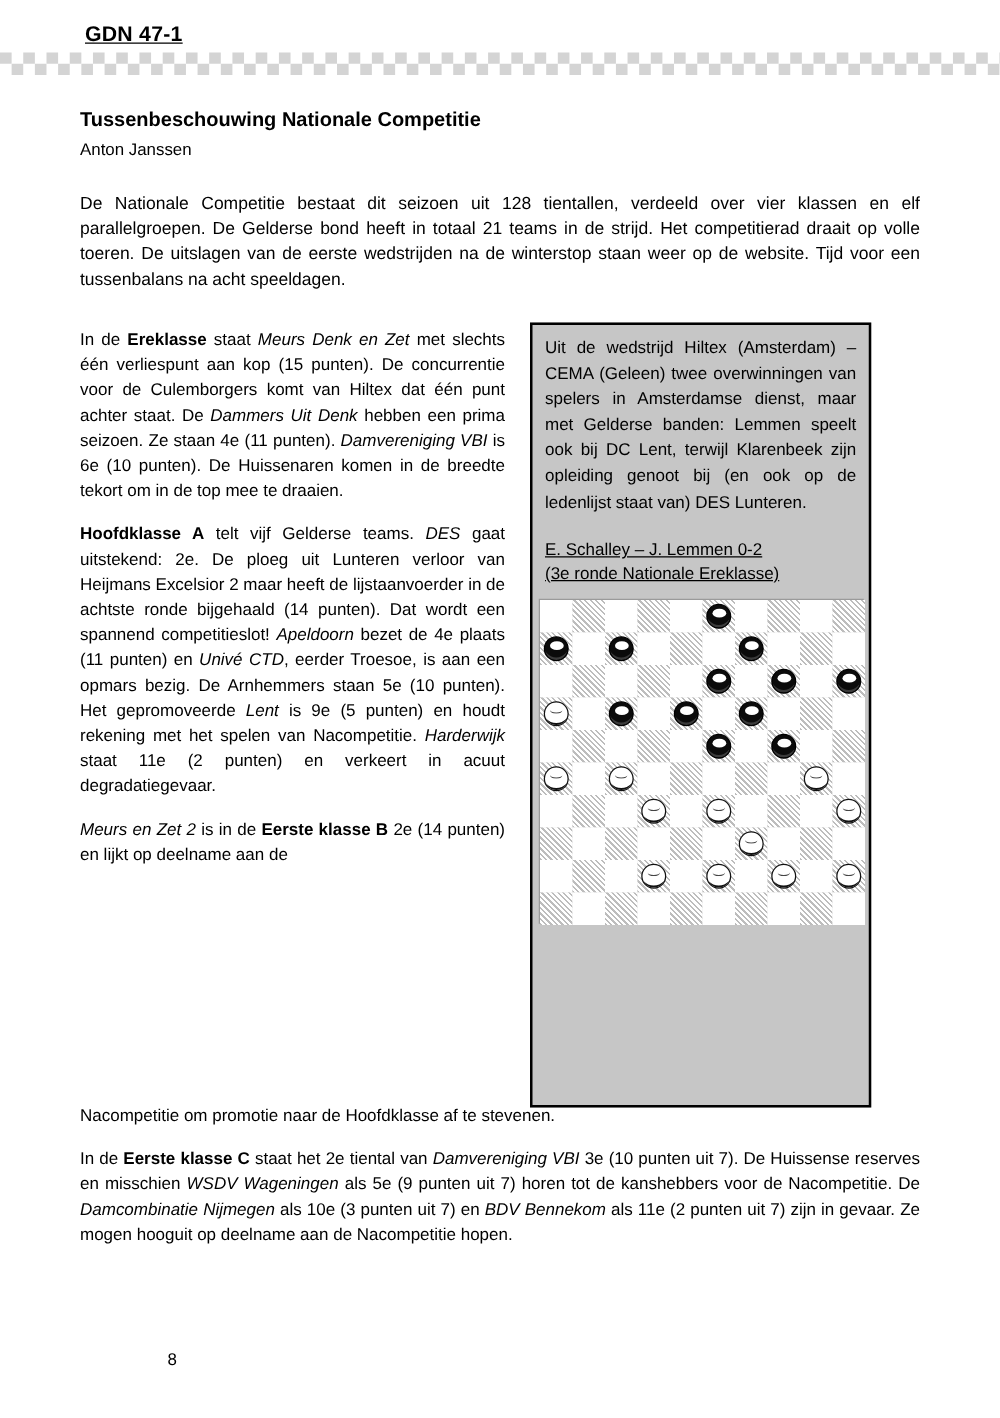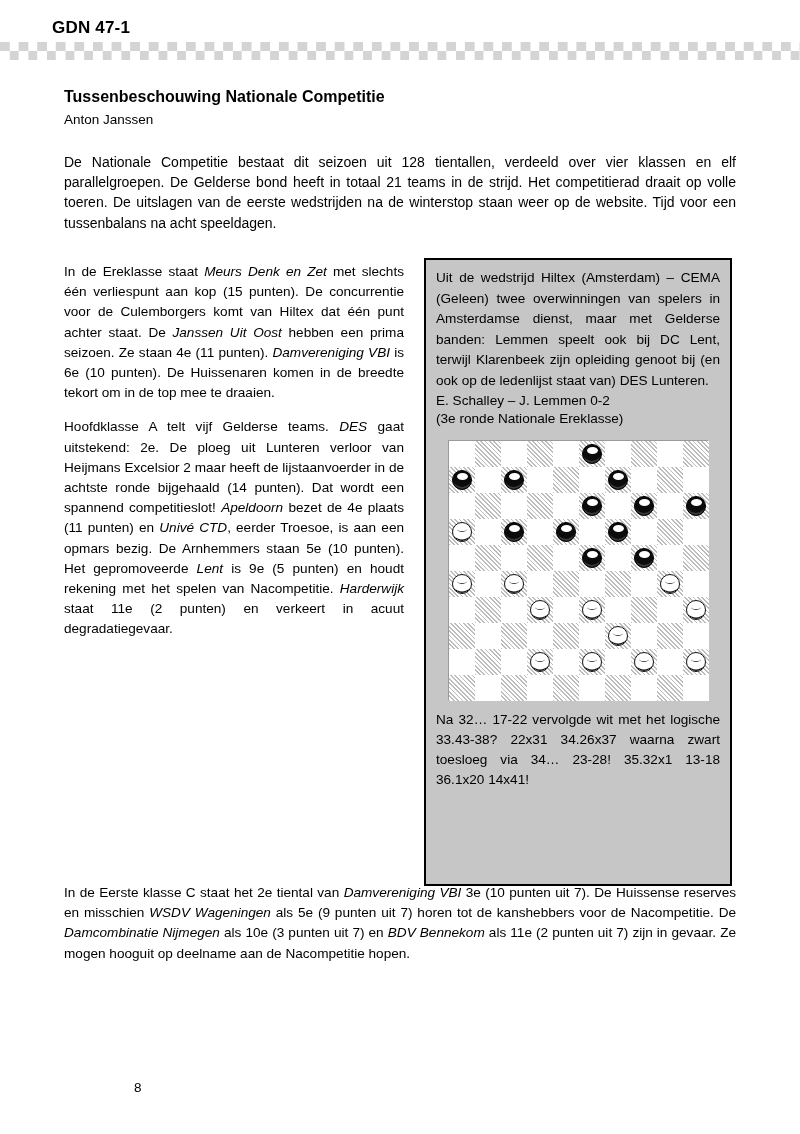--- a/index.html
+++ b/index.html
@@ -7,22 +7,22 @@
     margin: 0; padding: 0;
     width: 800px; height: 1134px;
     background: #ffffff;
     font-family: "Liberation Sans", sans-serif;
     color: #000;
   }
   .page { position: relative; width: 800px; height: 1134px; overflow: hidden; }
 
   
   .hdr-title {
-    position: absolute; left: 52px; top: 18px;
-    font-size: 17px; font-weight: bold; letter-spacing: .2px;
+    position: absolute; left: 68px; top: 18px;
+    font-size: 17px; font-weight: bold; letter-spacing: .2px; text-decoration: underline;
   }
   .checkstrip {
     position: absolute; left: 0; top: 42px; width: 800px; height: 18px;
     background-color: #ffffff;
     background-image:
       linear-gradient(90deg, #d4d4d4 50%, transparent 50%),
       linear-gradient(90deg, transparent 50%, #d4d4d4 50%);
     background-size: 18.6px 9px, 18.6px 9px;
     background-position: 0 0, 0 9px;
     background-repeat: repeat-x, repeat-x;
@@ -50,37 +50,37 @@
   .colL p { margin: 0 0 14px 0; }
   .colL p:last-child { margin-bottom: 0; }
 
   .tail {
     position: absolute; left: 64px; top: 883px; width: 672px;
     font-size: 13.6px; line-height: 20.2px; text-align: justify;
   }
   .tail p { margin: 0 0 14px 0; }
   .tail p:last-child { margin-bottom: 0; }
 
-  b, strong { font-weight: normal; }
+  b, strong { font-weight: bold; }
   i, em { font-style: italic; }
 
   
   .sidebox {
     position: absolute; left: 424px; top: 258px;
-    width: 308px; height: 628px;
+    width: 273px; height: 628px;
     background: #c6c6c6;
     border: 2px solid #000;
     padding: 8px 10px 0 10px;
   }
   .sb-intro {
     font-size: 13.6px; line-height: 20.6px; text-align: justify;
   }
   .sb-game {
-    margin-top: 0;
-    font-size: 13.6px; line-height: 18.6px;
+    margin-top: 19px;
+    font-size: 13.6px; line-height: 18.6px; text-decoration: underline;
   }
   .sb-caption {
     margin-top: 10px;
     font-size: 13.6px; line-height: 20.2px; text-align: justify;
   }
 
   
   .board-wrap { margin-top: 11px; display: flex; justify-content: center; }
   .board {
     width: 260px; height: 260px;
@@ -134,22 +134,23 @@
 
   <div class="hdr-title">GDN 47-1</div>
   <div class="checkstrip"></div>
 
   <div class="doc-title">Tussenbeschouwing Nationale Competitie</div>
   <div class="byline">Anton Janssen</div>
 
   <div class="intro">De Nationale Competitie bestaat dit seizoen uit 128 tientallen, verdeeld over vier klassen en elf parallelgroepen. De Gelderse bond heeft in totaal 21 teams in de strijd. Het competitierad draait op volle toeren. De uitslagen van de eerste wedstrijden na de winterstop staan weer op de website. Tijd voor een tussenbalans na acht speeldagen.</div>
 
   <div class="colL">
-    <p>In de <b>Ereklasse</b> staat <i>Meurs Denk en Zet</i> met slechts één verliespunt aan kop (15 punten). De concurrentie voor de Culemborgers komt van Hiltex dat één punt achter staat. De <i>Janssen Uit Oost</i> hebben een prima seizoen. Ze staan 4e (11 punten). <i>Damvereniging VBI</i> is 6e (10 punten). De Huissenaren komen in de breedte tekort om in de top mee te draaien.</p>
+    <p>In de <b>Ereklasse</b> staat <i>Meurs Denk en Zet</i> met slechts één verliespunt aan kop (15 punten). De concurrentie voor de Culemborgers komt van Hiltex dat één punt achter staat. De <i>Dammers Uit Denk</i> hebben een prima seizoen. Ze staan 4e (11 punten). <i>Damvereniging VBI</i> is 6e (10 punten). De Huissenaren komen in de breedte tekort om in de top mee te draaien.</p>
     <p><b>Hoofdklasse A</b> telt vijf Gelderse teams. <i>DES</i> gaat uitstekend: 2e. De ploeg uit Lunteren verloor van Heijmans Excelsior 2 maar heeft de lijstaanvoerder in de achtste ronde bijgehaald (14 punten). Dat wordt een spannend competitieslot! <i>Apeldoorn</i> bezet de 4e plaats (11 punten) en <i>Univé CTD</i>, eerder Troesoe, is aan een opmars bezig. De Arnhemmers staan 5e (10 punten). Het gepromoveerde <i>Lent</i> is 9e (5 punten) en houdt rekening met het spelen van Nacompetitie. <i>Harderwijk</i> staat 11e (2 punten) en verkeert in acuut degradatiegevaar.</p>
+    <p><i>Meurs en Zet 2</i> is in de <b>Eerste klasse B</b> 2e (14 punten) en lijkt op deelname aan de</p>
   </div>
 
   <div class="sidebox">
     <div class="sb-intro">Uit de wedstrijd Hiltex (Amsterdam) – CEMA (Geleen) twee overwinningen van spelers in Amsterdamse dienst, maar met Gelderse banden: Lemmen speelt ook bij DC Lent, terwijl Klarenbeek zijn opleiding genoot bij (en ook op de ledenlijst staat van) DES Lunteren.</div>
     <div class="sb-game">
       <div>E. Schalley – J. Lemmen 0-2</div>
       <div>(3e ronde Nationale Ereklasse)</div>
     </div>
     <div class="board-wrap">
       <div class="board" id="board">
@@ -296,22 +297,22 @@
           <div class="sq dark"></div>
           <div class="sq light"></div>
           <div class="sq dark"></div>
           <div class="sq light"></div>
           <div class="sq dark"></div>
           <div class="sq light"></div>
           <div class="sq dark"></div>
           <div class="sq light"></div>
         </div>
     </div>
-    <div class="sb-caption">Na <b>32… 17-22</b> vervolgde wit met het logische <b>33.43-38? 22x31 34.26x37</b> waarna zwart toesloeg via <b>34… 23-28! 35.32x1 13-18 36.1x20 14x41!</b></div>
   </div>
 
   <div class="tail">
+    <p>Nacompetitie om promotie naar de Hoofdklasse af te stevenen.</p>
     <p>In de <b>Eerste klasse C</b> staat het 2e tiental van <i>Damvereniging VBI</i> 3e (10 punten uit 7). De Huissense reserves en misschien <i>WSDV Wageningen</i> als 5e (9 punten uit 7) horen tot de kanshebbers voor de Nacompetitie. De <i>Damcombinatie Nijmegen</i> als 10e (3 punten uit 7) en <i>BDV Bennekom</i> als 11e (2 punten uit 7) zijn in gevaar. Ze mogen hooguit op deelname aan de Nacompetitie hopen.</p>
   </div>
 
   <div class="folio">8</div>
 
 </div>
 
 </body></html>

